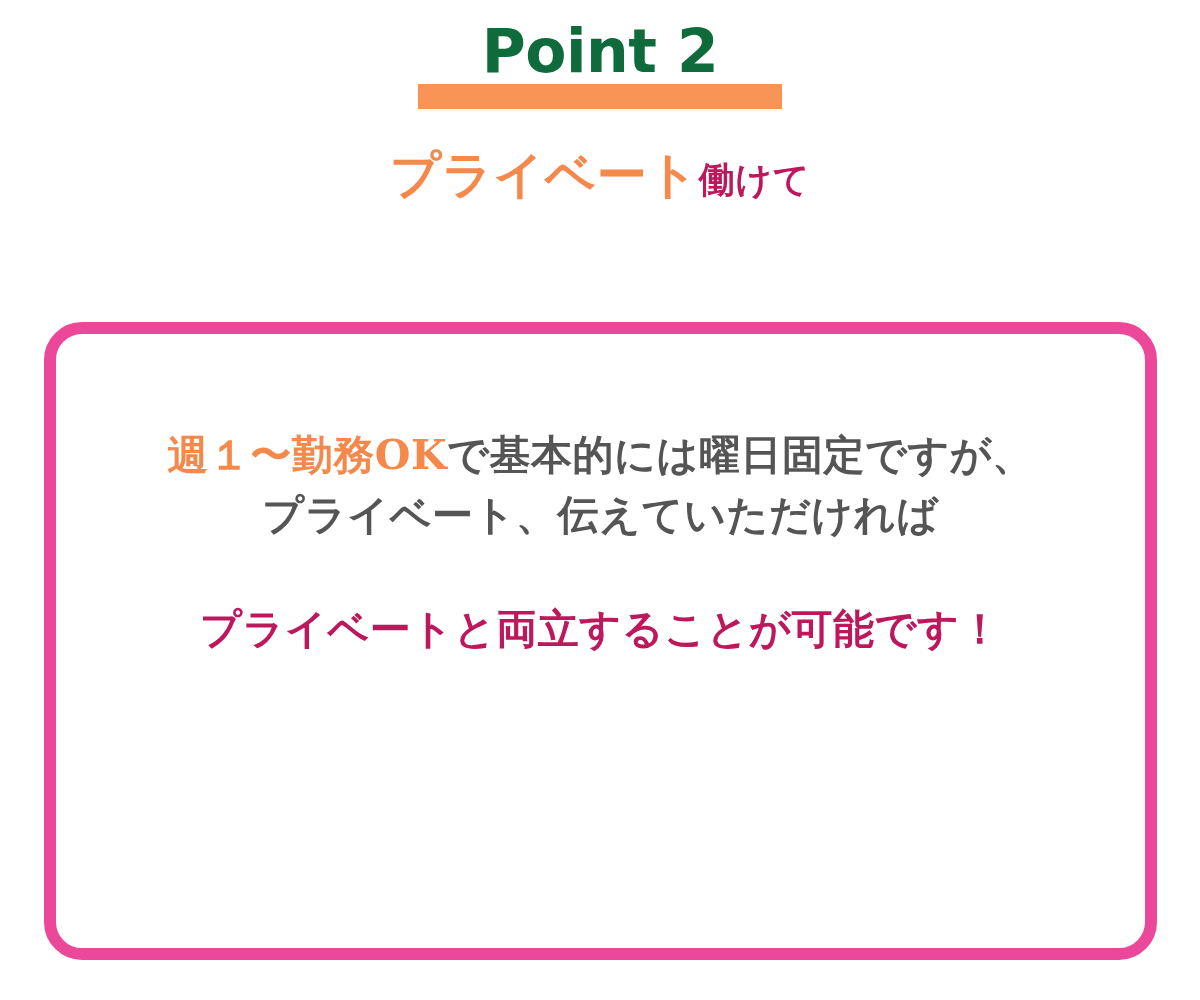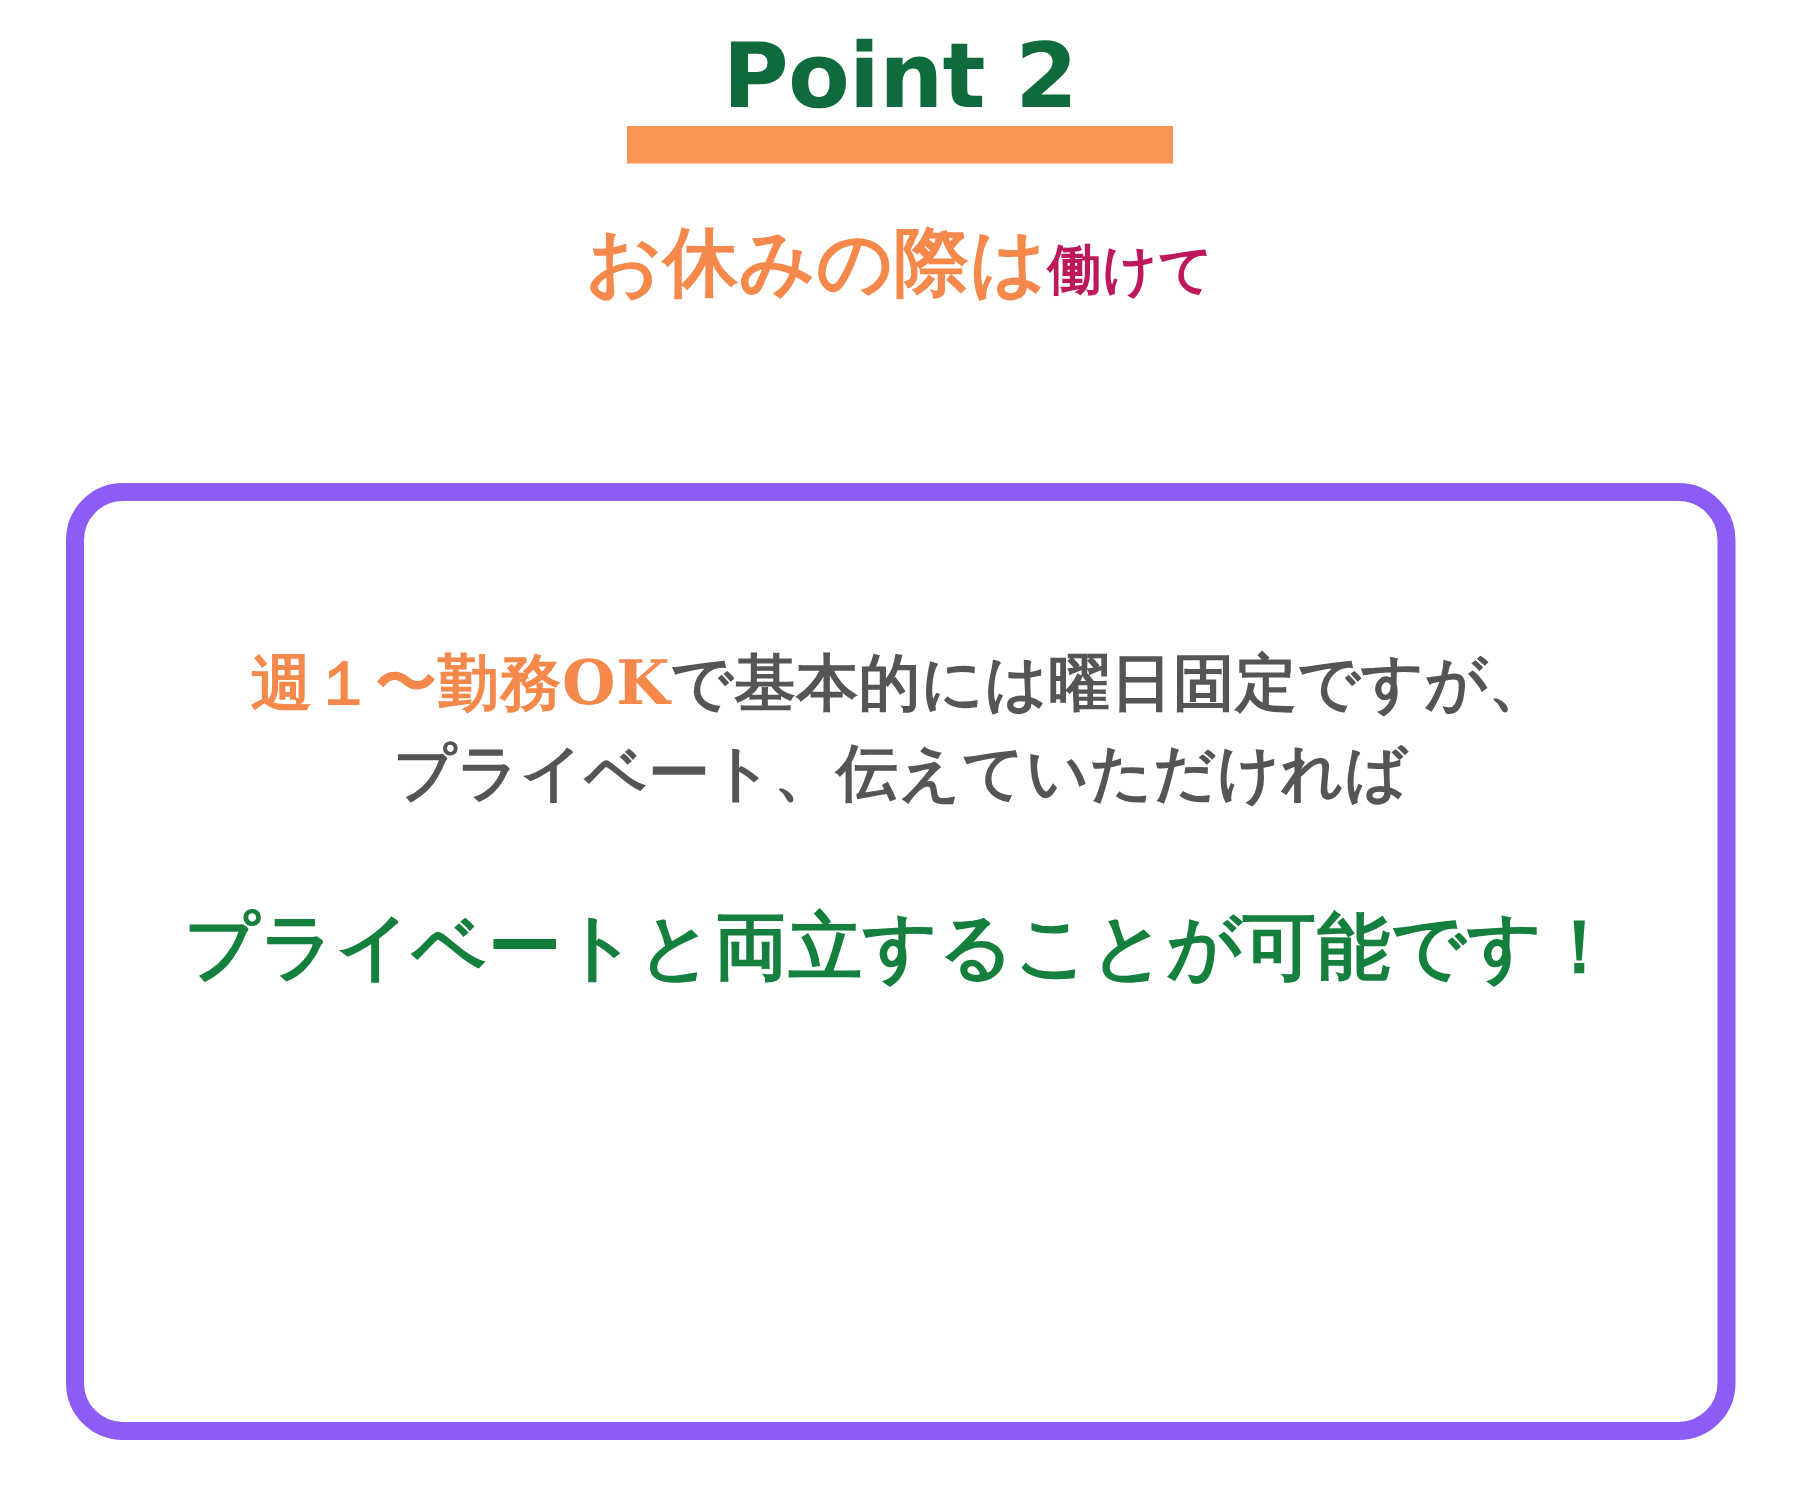--- a/index.html
+++ b/index.html
@@ -92,21 +92,21 @@
   }
 
   
   .content-card {
     position: absolute;
     left: 44px;
     top: 322px;
     width: 1113px;
     height: 638px;
     box-sizing: border-box;
-    border: 12px solid #8b5cf6;
+    border: 12px solid #ec4899;
     border-radius: 38px;
     background: #ffffff;
   }
   .card-body {
     padding: 92px 34px 0 34px;
     text-align: center;
     font-family: "DejaVu Serif", "Liberation Serif", serif;
   }
   .body-line {
     display: block;
@@ -119,44 +119,43 @@
   }
   .body-accent {
     color: #f5884b;
   }
   .body-gap {
     display: block;
     height: 54px;
   }
   .body-line-last {
     display: block;
-    font-size: 49px;
+    font-size: 41px;
     font-weight: bold;
-    color: #15803d;
+    color: #be185d;
     line-height: 1.46;
     white-space: nowrap;
     letter-spacing: 0.5px;
-    font-family: Liberation Mono, monospace;
   }
 </style>
 </head>
 <body>
 
 <div class="page">
 
   <div class="point-heading">
     <div class="point-heading-inner">
       <span class="point-underline-bar"></span>
       <span class="point-heading-text">Point 2</span>
     </div>
   </div>
 
   <div class="sub-heading">
     <span class="sub-line">
-      <span class="sub-strong">お休みの際は</span><span class="sub-normal">働けて</span>
+      <span class="sub-strong">プライベート</span><span class="sub-normal">働けて</span>
     </span>
   </div>
 
   <div class="content-card">
     <div class="card-body">
 
       <span class="body-line">
         <span class="body-accent">週１〜勤務OK</span><span>で基本的には曜日固定ですが、</span>
       </span>
 

